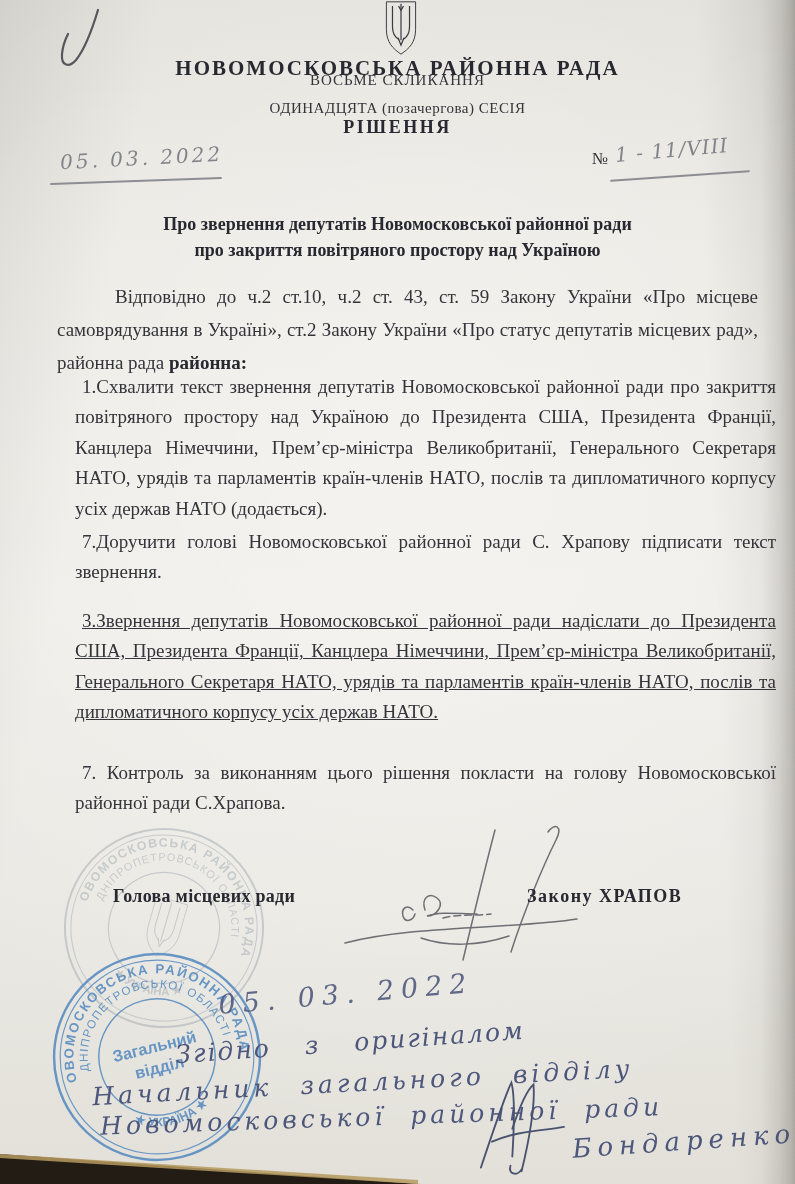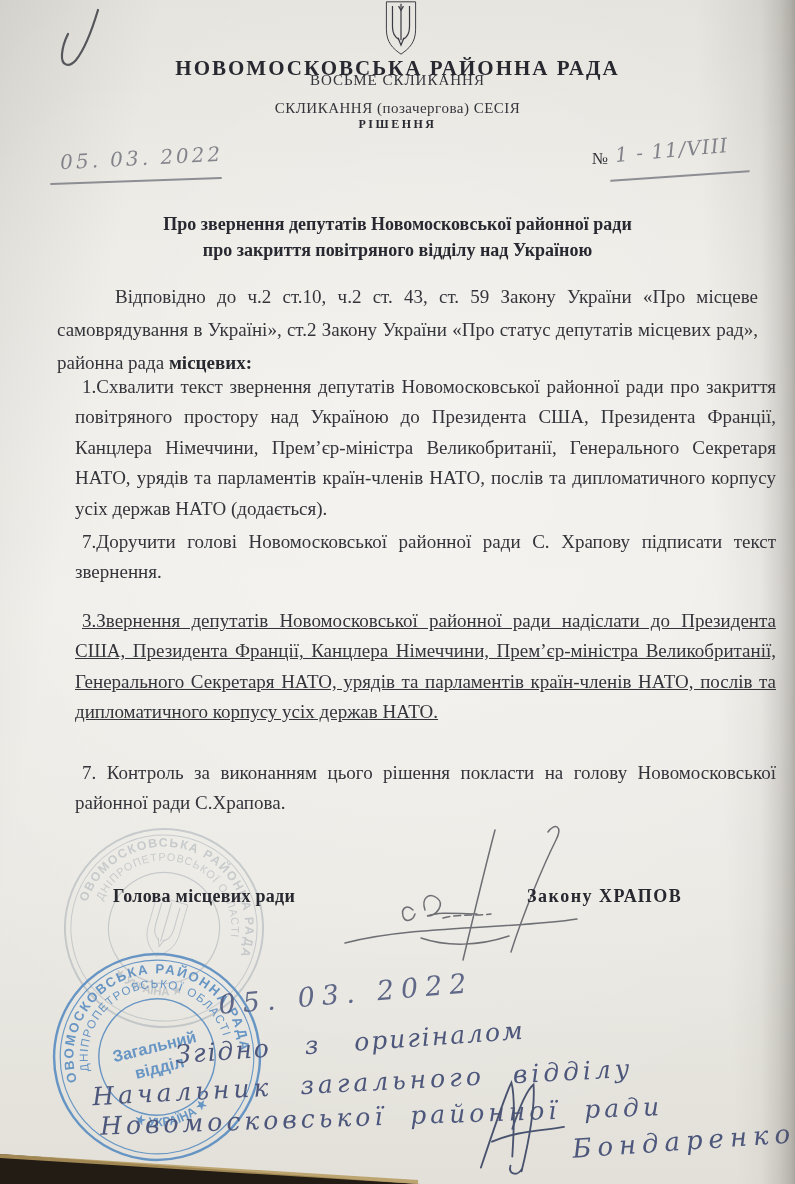--- a/index.html
+++ b/index.html
@@ -44,34 +44,34 @@
       <path d="M16,10 V44 C16,56 21,62 27,65"></path>
       <path d="M44,10 V44 C44,56 39,62 33,65"></path>
       <path d="M30,6 V66"></path>
       <path d="M25,62 L30,74 L35,62"></path>
       <path d="M26,10 L30,17 L34,10"></path>
     </g>
   </svg>
 
   <div class="abs ctr bold" style="top:56px;font-size:21px;letter-spacing:2px;">НОВОМОСКОВСЬКА РАЙОННА РАДА</div>
   <div class="abs ctr ink" style="top:72px;font-size:15px;letter-spacing:1px;">ВОСЬМЕ СКЛИКАННЯ</div>
-  <div class="abs ctr ink" style="top:100px;font-size:15px;letter-spacing:0.5px;">СКЛИКАННЯ (позачергова)  СЕСІЯ</div>
-  <div class="abs ctr bold" style="top:117px;font-size:12px;letter-spacing:2.5px;">РІШЕННЯ</div>
+  <div class="abs ctr ink" style="top:100px;font-size:15px;letter-spacing:0.5px;">ОДИНАДЦЯТА (позачергова)  СЕСІЯ</div>
+  <div class="abs ctr bold" style="top:117px;font-size:18px;letter-spacing:2.5px;">РІШЕННЯ</div>
 
   <div class="abs hw pencil" style="left:60px;top:146px;font-size:20px;letter-spacing:3px;transform:rotate(-3deg);">05. 03. 2022</div>
   <div class="uline" style="left:50px;top:180px;width:172px;transform:rotate(-2deg);"></div>
 
   <div class="abs ink" style="left:592px;top:149px;font-size:17px;">№</div>
   <div class="abs hw pencil" style="left:615px;top:138px;font-size:20px;letter-spacing:1px;transform:rotate(-5deg);">1 - 11/VIII</div>
   <div class="uline" style="left:610px;top:175px;width:140px;transform:rotate(-4deg);"></div>
 
   <div class="abs ctr bold" style="top:214px;font-size:18px;">Про звернення депутатів Новомосковської районної ради</div>
-  <div class="abs ctr bold" style="top:240px;font-size:18px;">про закриття повітряного відділу над Україною</div>
+  <div class="abs ctr bold" style="top:240px;font-size:18px;">про закриття повітряного простору над Україною</div>
 
-  <div class="para preamble" style="top:280px;"><span>Відповідно до ч.2 ст.10, ч.2 ст. 43, ст. 59 Закону України «Про місцеве самоврядування в Україні», ст.2 Закону України «Про статус депутатів місцевих рад», районна рада </span><span class="bold">місцевих:</span></div>
+  <div class="para preamble" style="top:280px;"><span>Відповідно до ч.2 ст.10, ч.2 ст. 43, ст. 59 Закону України «Про місцеве самоврядування в Україні», ст.2 Закону України «Про статус депутатів місцевих рад», районна рада </span><span class="bold">районна:</span></div>
 
   <div class="para item" style="top:372px;">1.Схвалити текст звернення депутатів Новомосковської районної ради про закриття повітряного простору над Україною до Президента США,  Президента Франції,  Канцлера Німеччини, Прем’єр-міністра Великобританії, Генерального Секретаря НАТО,   урядів та парламентів країн-членів НАТО, послів та дипломатичного корпусу усіх держав НАТО  (додається).</div>
   <div class="para item" style="top:527px;">7.Доручити голові Новомосковської районної ради С. Храпову підписати текст звернення.</div>
   <div class="para item" style="top:606px;text-decoration:underline;">3.Звернення депутатів Новомосковської районної ради надіслати до Президента США,  Президента Франції,  Канцлера Німеччини, Прем’єр-міністра Великобританії, Генерального Секретаря НАТО,   урядів та парламентів країн-членів НАТО, послів та дипломатичного корпусу усіх держав НАТО.</div>
   <div class="para item" style="top:758px;">7. Контроль за виконанням цього рішення покласти на голову Новомосковської районної ради С.Храпова.</div>
 
   <svg class="abs" style="left:60px;top:824px;opacity:0.40;transform:rotate(16deg);" width="208" height="208" viewBox="0 0 210 210">
     <defs>
       <path id="fsOuter" d="M23,105 A82,82 0 1 1 187,105 A82,82 0 1 1 23,105"></path>
       <path id="fsInner" d="M37,105 A68,68 0 1 1 173,105 A68,68 0 1 1 37,105"></path>

